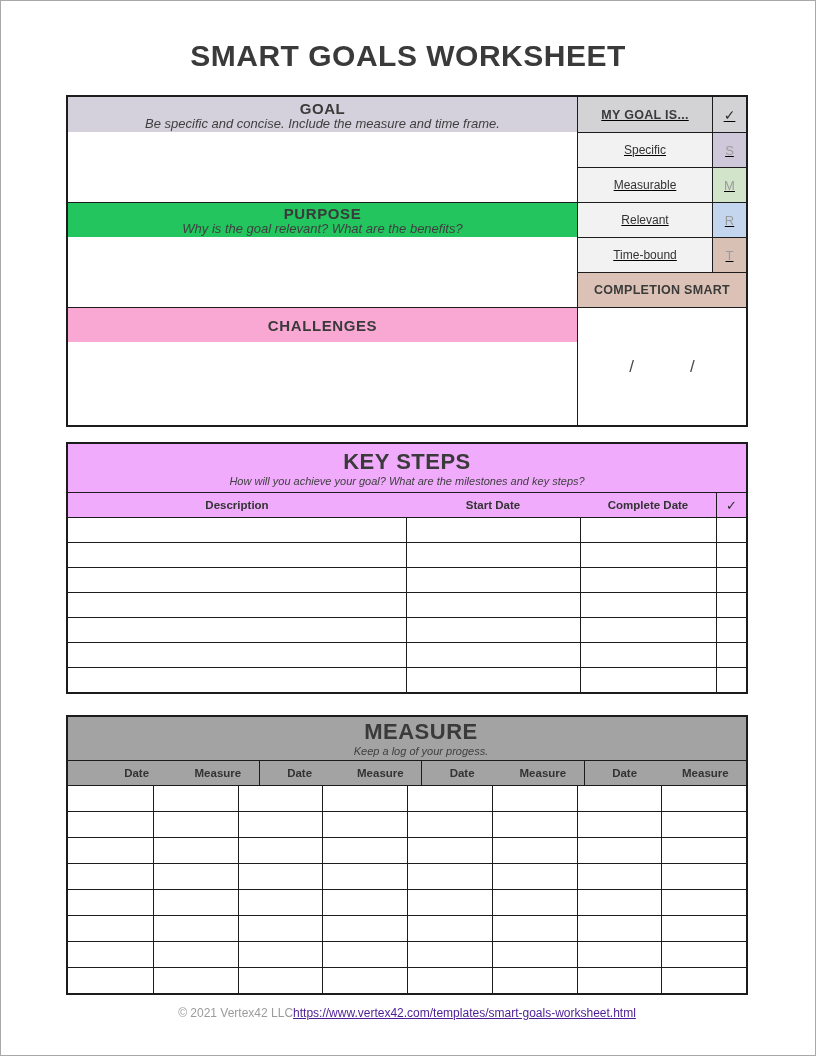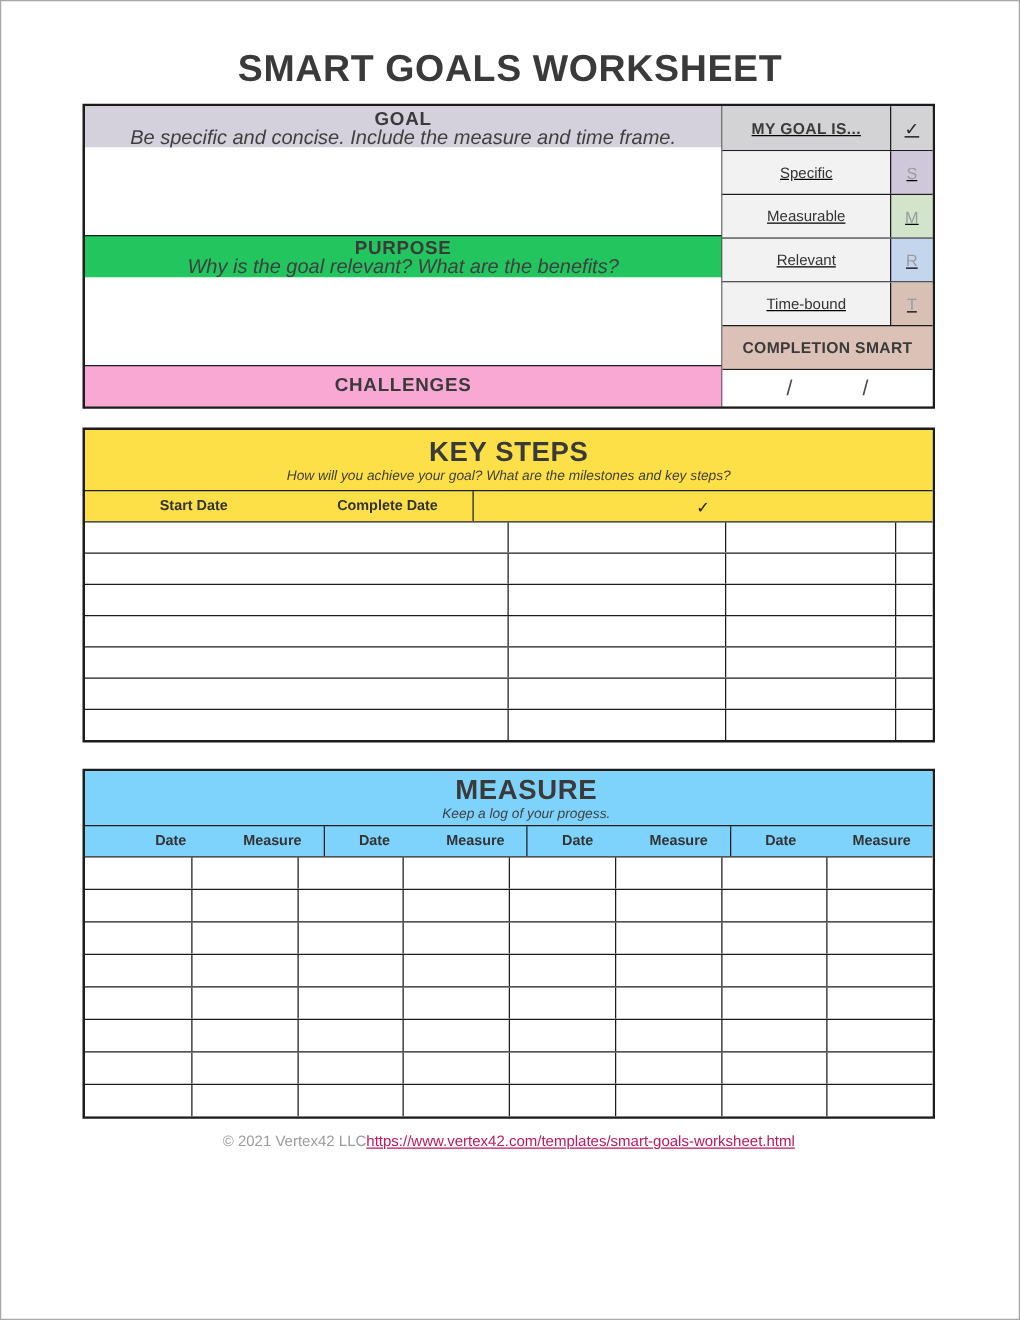--- a/index.html
+++ b/index.html
@@ -8,26 +8,26 @@
     position:relative; width:816px; height:1056px; background:#ffffff;
     border:1px solid #a8a8a8; overflow:hidden;
   }
   .page-title {
     margin-top:38px; text-align:center; font-size:30px; font-weight:bold;
     color:#3a3a3a; letter-spacing:0.5px;
   }
   .content { width:682px; margin-left:65px; }
 
   
-  .top-table { display:flex; height:244px; margin-top:10px; border:2px solid #1c1c1c;justify-content:flex-end; }
+  .top-table { display:flex; height:332px; margin-top:22px; border:2px solid #1c1c1c;justify-content:flex-end; }
   .top-left { width:510px; display:flex; flex-direction:column; border-right:1.5px solid #1c1c1c; }
   .sec-hdr { height:35px; display:flex; flex-direction:column; justify-content:center; text-align:center; }
   .sec-hdr.bordered { border-top:1.5px solid #1c1c1c; }
   .sec-title { font-size:15px; font-weight:bold; color:#3a3a3a; letter-spacing:0.6px; line-height:17px; }
-  .sec-sub { font-size:16px; font-style:italic; color:#3f3f3f; line-height:13px; }
+  .sec-sub { font-size:13px; font-style:italic; color:#3f3f3f; line-height:13px; }
   .write-area { flex:0 0 70px; background:#ffffff; }
   .write-area.last { flex:1 1 auto; }
 
   .top-right { flex:1; display:flex; flex-direction:column; }
   .chk-row { height:35px; display:flex;text-decoration:underline; }
   .chk-row + .chk-row { border-top:1.5px solid #1c1c1c; }
   .chk-label {
     flex:1; display:flex; align-items:center; justify-content:center;
     font-size:12px; color:#333; background:#f2f2f2;
   }
@@ -46,43 +46,43 @@
     flex:1; border-top:1.5px solid #1c1c1c; background:#fff;
     display:flex; align-items:center; justify-content:center; gap:56px;
     font-size:17px; color:#4a4a4a;
   }
 
   
   .ks-table { height:252px; margin-top:15px; border:2px solid #1c1c1c; display:flex; flex-direction:column; }
   .big-hdr { flex:1; display:flex; flex-direction:column; justify-content:center; text-align:center; }
   .big-title { font-size:22px; font-weight:bold; color:#3a3a3a; letter-spacing:0.5px; line-height:25px; }
   .big-sub { font-size:11px; font-style:italic; color:#3f3f3f; line-height:14px; }
-  .ks-blue { background:#fde047; }
-  .m-green { background:#7dd3fc;padding-left:28px; }
+  .ks-blue { background:#f0abfc; }
+  .m-green { background:#a3a3a3;padding-left:28px; }
   .col-hdr { flex:0 0 25px; display:flex; border-top:1.5px solid #1c1c1c; font-size:11.5px; font-weight:bold; color:#333; }
   .col-hdr .cell { display:flex; align-items:center; justify-content:center; }
   .ks-c1 { width:338px; }
   .ks-c2 { width:174px; }
   .ks-c3 { width:136px; }
   .ks-c4 { flex:1; }
   .col-hdr .ks-c4 { border-left:1.5px solid #1c1c1c; font-weight:normal; font-size:13px; color:#2b2b2b; }
   .ks-row { flex:0 0 25px; display:flex; border-top:1.5px solid #1c1c1c; background:#fff; }
   .ks-row .ks-c2, .ks-row .ks-c3, .ks-row .ks-c4 { border-left:1.5px solid #1c1c1c; }
 
   
   .ms-table { height:280px; margin-top:21px; border:2px solid #1c1c1c; display:flex; flex-direction:column; }
   .ms-cell { width:12.5%; display:flex; align-items:center; justify-content:center; }
   .col-hdr .ms-cell.pair-start { border-left:1.5px solid #1c1c1c; }
   .ms-row { flex:0 0 26px; display:flex; border-top:1.5px solid #1c1c1c; background:#fff; }
   .ms-row .ms-cell + .ms-cell { border-left:1.5px solid #1c1c1c; }
 
   
   .footer { display:flex; justify-content:center; align-items:baseline; width:682px; margin:11px 0 0 65px; }
   .copyright { font-size:12px; color:#9b9b9b; }
-  .site-link { font-size:12px; color:#be185d; text-decoration:underline; }
+  .site-link { font-size:12px; color:#4c1d95; text-decoration:underline; }
 </style>
 </head>
 <body>
 
 <div class="page">
 
   <div class="page-title">SMART GOALS WORKSHEET</div>
 
   <div class="content">
 
@@ -134,20 +134,21 @@
         </div>
       </div>
     </div>
 
     <div class="ks-table">
       <div class="big-hdr ks-blue">
         <div class="big-title">KEY STEPS</div>
         <div class="big-sub">How will you achieve your goal? What are the milestones and key steps?</div>
       </div>
       <div class="col-hdr ks-blue">
+        <div class="cell ks-c1">Description</div>
         <div class="cell ks-c2">Start Date</div>
         <div class="cell ks-c3">Complete Date</div>
         <div class="cell ks-c4">✓</div>
       </div>
       <div id="ks-body" style="display:flex;flex-direction:column;">
           <div class="ks-row">
             <div class="ks-c1"></div>
             <div class="ks-c2"></div>
             <div class="ks-c3"></div>
             <div class="ks-c4"></div>

